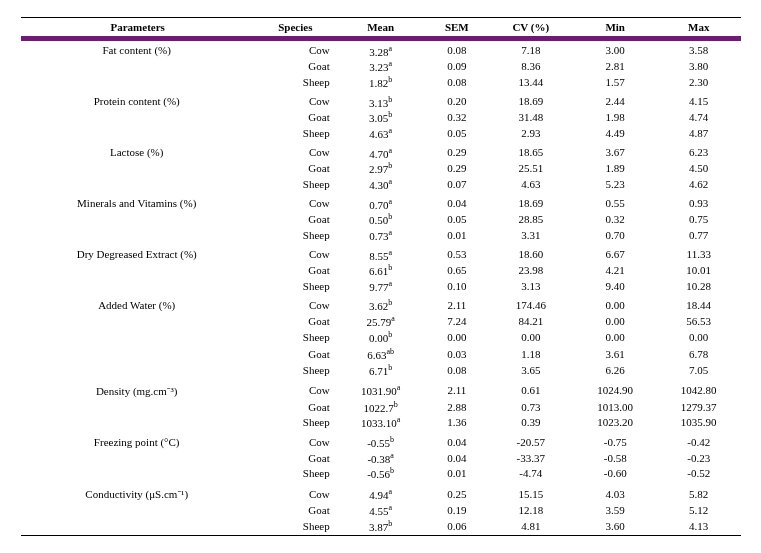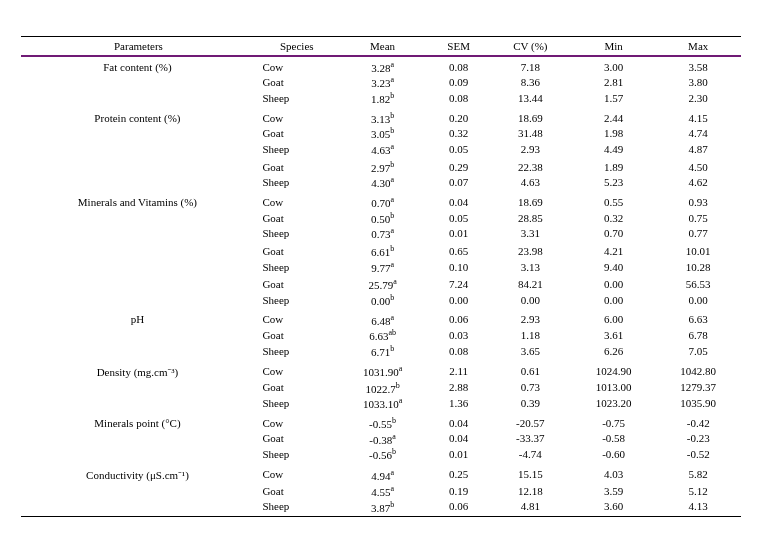--- a/index.html
+++ b/index.html
@@ -18,40 +18,40 @@
       padding: 10px;
     }
     table {
       width: 100%;
       border-collapse: collapse;
       border-top: 1.5px solid #000;
       border-bottom: 1.5px solid #000;
     }
     thead tr th {
       border-top: 1.5px solid #000;
-      border-bottom: 2px solid #701a75;
+      border-bottom: 5px solid #701a75;
       padding: 3px 6px;
       text-align: center;
-      font-weight: normal;
+      font-weight: bold;
       font-size: 11px;
     }
     thead tr th:first-child {
       text-align: center;
     }
     tbody tr td {
       padding: 1px 6px;
       text-align: center;
       font-size: 11px;
     }
     tbody tr td:first-child {
       text-align: center;
       padding-right: 8px;
     }
     tbody tr td:nth-child(2) {
-      text-align: left;
+      text-align: right;
     }
     sup {
       font-size: 8px;
     }
     .group-first td {
       padding-top: 3px;
     }
     .group-last td {
       padding-bottom: 3px;
     }
@@ -120,26 +120,35 @@
         </tr>
         <tr class="group-last">
           <td></td>
           <td>Sheep</td>
           <td>4.63<sup>a</sup></td>
           <td>0.05</td>
           <td>2.93</td>
           <td>4.49</td>
           <td>4.87</td>
         </tr>
+        <tr class="group-first">
+          <td>Lactose (%)</td>
+          <td>Cow</td>
+          <td>4.70<sup>a</sup></td>
+          <td>0.29</td>
+          <td>18.65</td>
+          <td>3.67</td>
+          <td>6.23</td>
+        </tr>
         <tr>
           <td></td>
           <td>Goat</td>
           <td>2.97<sup>b</sup></td>
           <td>0.29</td>
-          <td>22.38</td>
+          <td>25.51</td>
           <td>1.89</td>
           <td>4.50</td>
         </tr>
         <tr class="group-last">
           <td></td>
           <td>Sheep</td>
           <td>4.30<sup>a</sup></td>
           <td>0.07</td>
           <td>4.63</td>
           <td>5.23</td>
@@ -165,64 +174,73 @@
         </tr>
         <tr class="group-last">
           <td></td>
           <td>Sheep</td>
           <td>0.73<sup>a</sup></td>
           <td>0.01</td>
           <td>3.31</td>
           <td>0.70</td>
           <td>0.77</td>
         </tr>
+        <tr class="group-first">
+          <td>Dry Degreased Extract (%)</td>
+          <td>Cow</td>
+          <td>8.55<sup>a</sup></td>
+          <td>0.53</td>
+          <td>18.60</td>
+          <td>6.67</td>
+          <td>11.33</td>
+        </tr>
         <tr>
           <td></td>
           <td>Goat</td>
           <td>6.61<sup>b</sup></td>
           <td>0.65</td>
           <td>23.98</td>
           <td>4.21</td>
           <td>10.01</td>
         </tr>
         <tr class="group-last">
           <td></td>
           <td>Sheep</td>
           <td>9.77<sup>a</sup></td>
           <td>0.10</td>
           <td>3.13</td>
           <td>9.40</td>
           <td>10.28</td>
         </tr>
+        <tr class="group-first">
+          <td>Added Water (%)</td>
+          <td>Cow</td>
+          <td>3.62<sup>b</sup></td>
+          <td>2.11</td>
+          <td>174.46</td>
+          <td>0.00</td>
+          <td>18.44</td>
+        </tr>
         <tr>
           <td></td>
           <td>Goat</td>
           <td>25.79<sup>a</sup></td>
           <td>7.24</td>
           <td>84.21</td>
           <td>0.00</td>
           <td>56.53</td>
         </tr>
         <tr class="group-last">
           <td></td>
           <td>Sheep</td>
           <td>0.00<sup>b</sup></td>
           <td>0.00</td>
           <td>0.00</td>
           <td>0.00</td>
           <td>0.00</td>
-        </tr>
-        <tr class="group-first">
-          <td>pH</td>
-          <td>Cow</td>
-          <td>6.48<sup>a</sup></td>
-          <td>0.06</td>
-          <td>2.93</td>
-          <td>6.00</td>
-          <td>6.63</td>
         </tr>
         <tr>
           <td></td>
           <td>Goat</td>
           <td>6.63<sup>ab</sup></td>
           <td>0.03</td>
           <td>1.18</td>
           <td>3.61</td>
           <td>6.78</td>
         </tr>
@@ -256,21 +274,21 @@
         <tr class="group-last">
           <td></td>
           <td>Sheep</td>
           <td>1033.10<sup>a</sup></td>
           <td>1.36</td>
           <td>0.39</td>
           <td>1023.20</td>
           <td>1035.90</td>
         </tr>
         <tr class="group-first">
-          <td>Minerals point (°C)</td>
+          <td>Freezing point (°C)</td>
           <td>Cow</td>
           <td>-0.55<sup>b</sup></td>
           <td>0.04</td>
           <td>-20.57</td>
           <td>-0.75</td>
           <td>-0.42</td>
         </tr>
         <tr>
           <td></td>
           <td>Goat</td>

